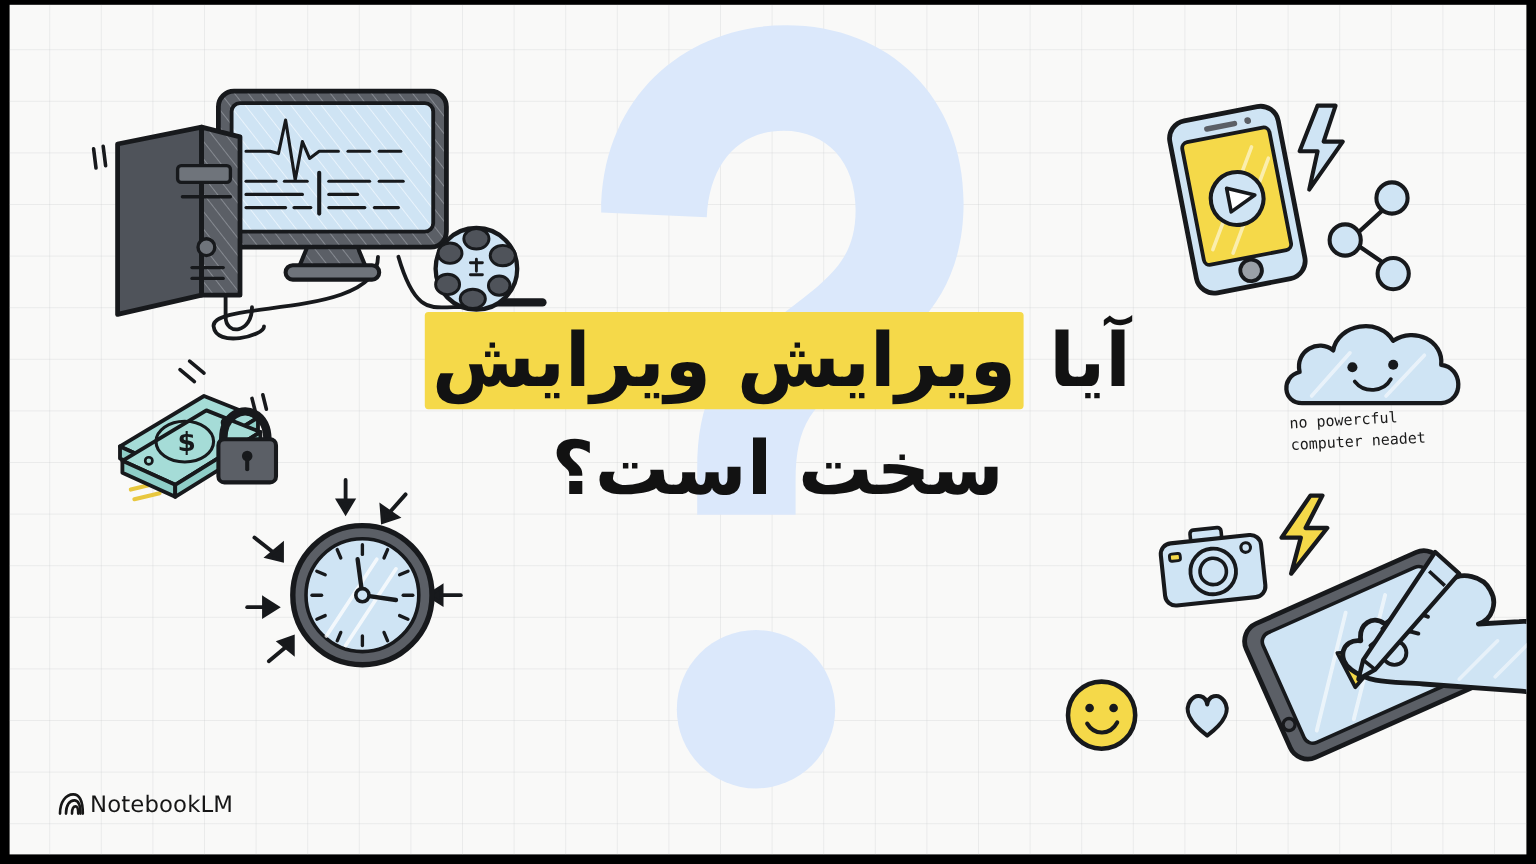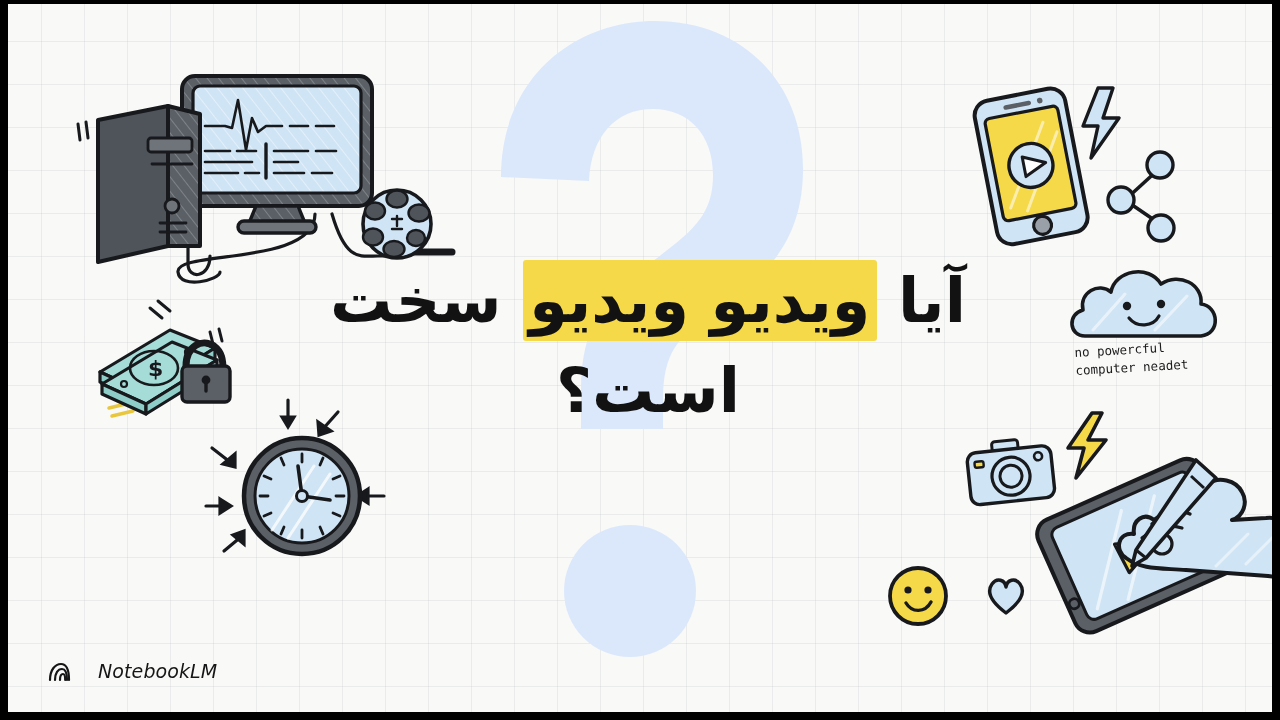--- a/index.html
+++ b/index.html
@@ -49,21 +49,21 @@
   #note{
     position:absolute;left:1066px;top:340px;width:150px;
     font-family:"DejaVu Sans Mono","Liberation Mono",monospace;
     font-size:12.5px;line-height:1.45;color:#1b1b1b;
     transform:rotate(-3.2deg);transform-origin:left top;
     white-space:pre-line;
   }
 
   
   #brand{
-    position:absolute;left:40px;top:656px;display:flex;align-items:flex-end;gap:26px;font-style:italic;
+    position:absolute;left:40px;top:656px;display:flex;align-items:flex-start;gap:3px;
   }
   #brand .txt{
     font-family:"DejaVu Sans","Liberation Sans",sans-serif;
     font-size:19px;font-weight:500;color:#161616;letter-spacing:.1px;
   }
   svg{display:block;overflow:visible;}
 </style>
 </head>
 <body>
 
@@ -240,21 +240,21 @@
           <line x1="75" y1="138" x2="78" y2="131"></line>
             <line x1="117" y1="138" x2="114" y2="131"></line>
         </g>
         <line x1="96" y1="100" x2="92" y2="70" stroke="#17191c" stroke-width="3.6" stroke-linecap="round"></line>
         <line x1="96" y1="100" x2="124" y2="104" stroke="#17191c" stroke-width="3.6" stroke-linecap="round"></line>
         <circle cx="96" cy="100" r="5.5" fill="#cfe4f4" stroke="#17191c" stroke-width="3"></circle>
       </svg>
     </div>
 
     <div id="headline">
-      <span>آیا </span><span class="hl">ویدیو ویدیو</span><span> سخت است؟</span>
+      <span>آیا </span><span class="hl">ویرایش ویرایش</span><span> سخت است؟</span>
     </div>
 
     <div class="layer" style="left:945px;top:72px;">
       <svg width="230" height="180" viewBox="0 0 230 180">
         <g transform="rotate(-11 75 90)">
           <rect x="32" y="18" width="92" height="146" rx="15" fill="#cfe4f4" stroke="#17191c" stroke-width="4"></rect>
           <rect x="41" y="36" width="74" height="104" rx="5" fill="#f5d949" stroke="#17191c" stroke-width="3.2"></rect>
           <g opacity=".55" stroke="#ffffff" stroke-width="3" stroke-linecap="round">
             <line x1="50" y1="128" x2="98" y2="50"></line>
               <line x1="66" y1="134" x2="110" y2="62"></line>

